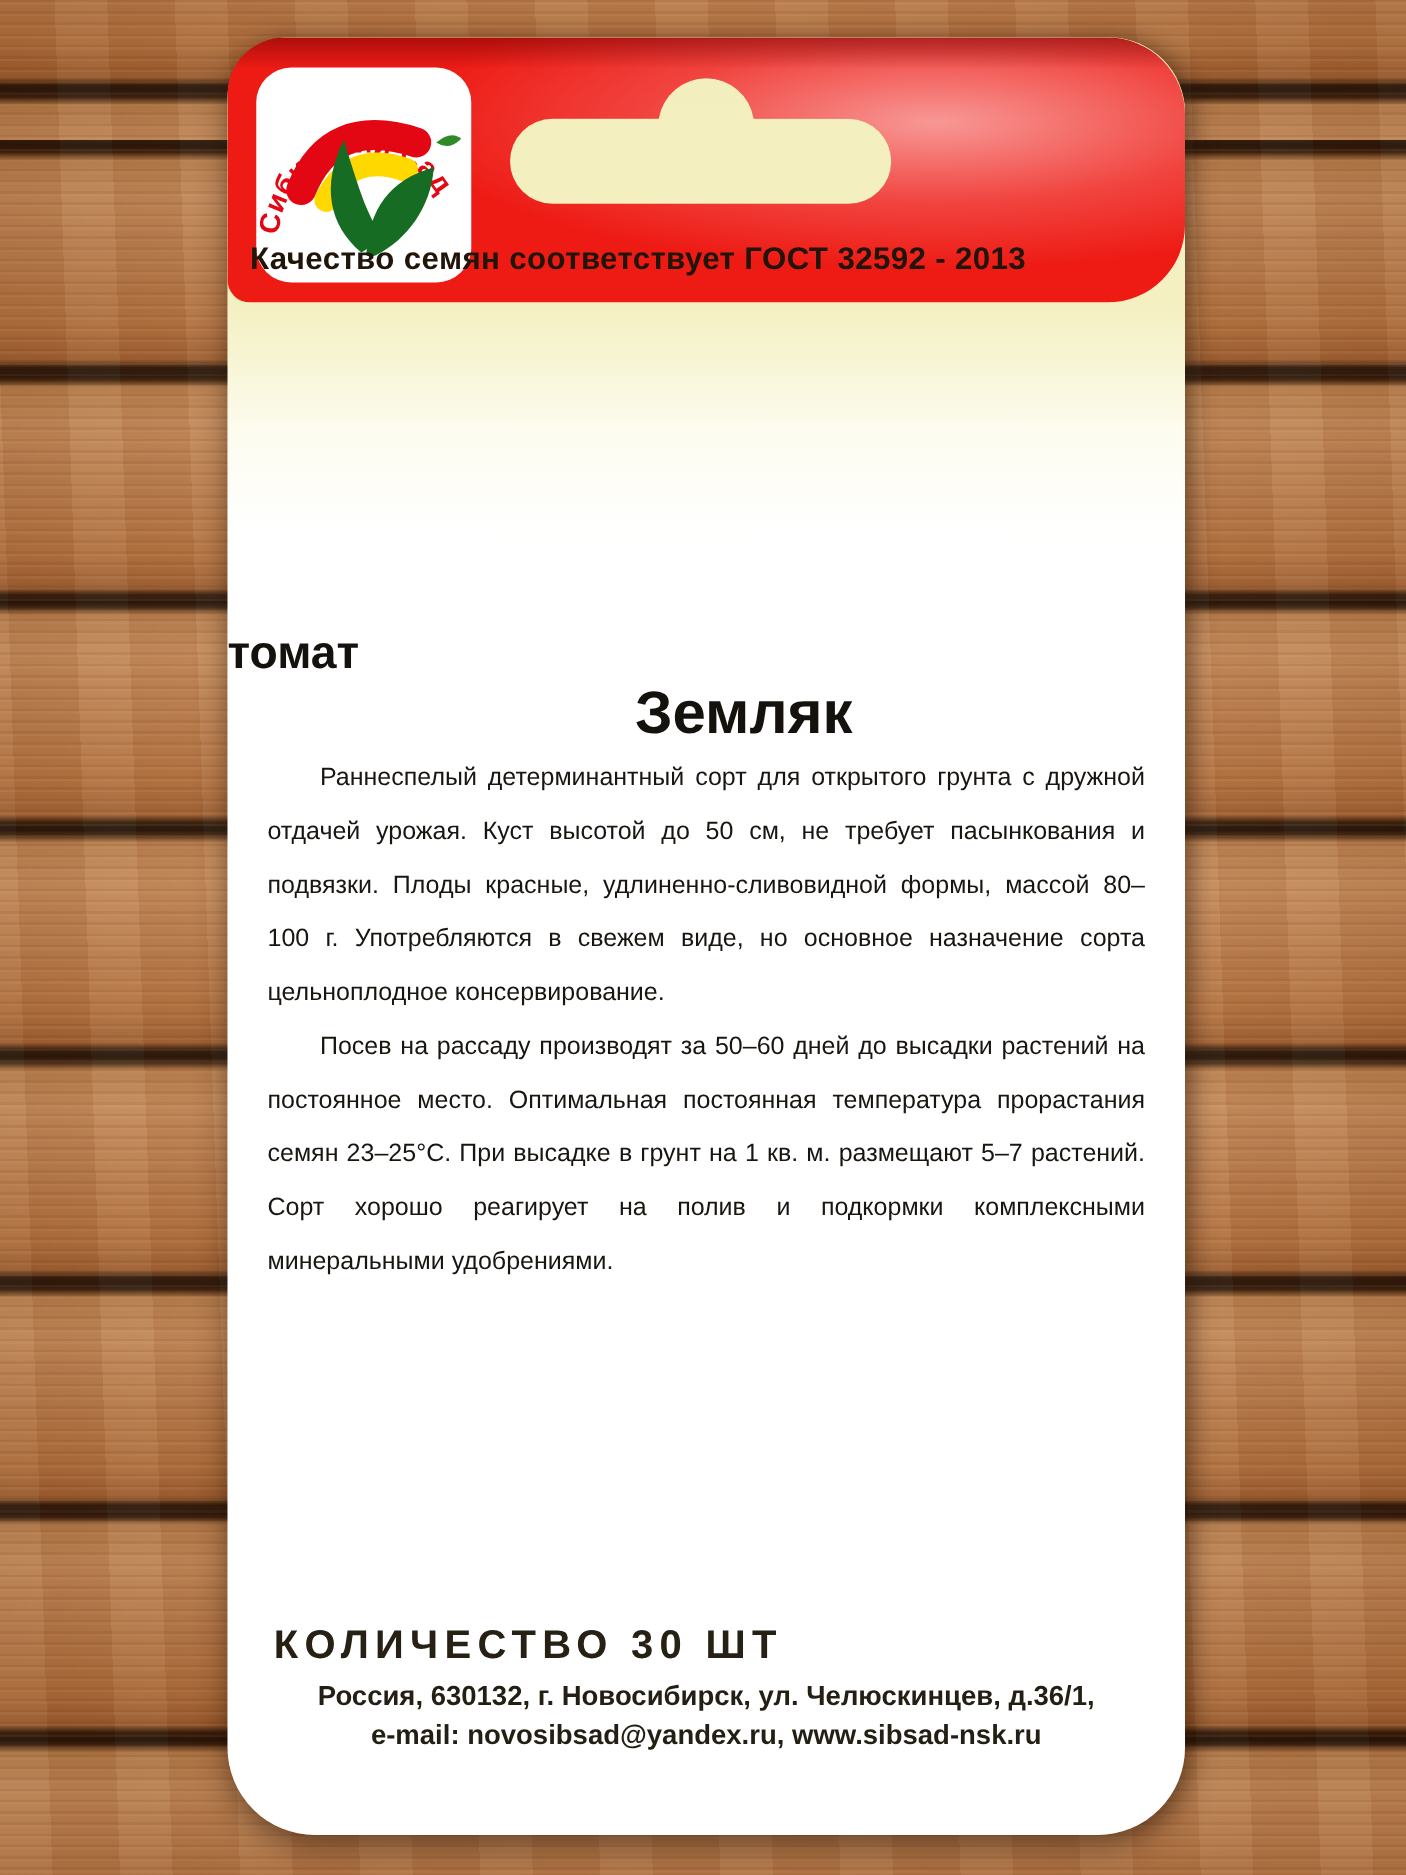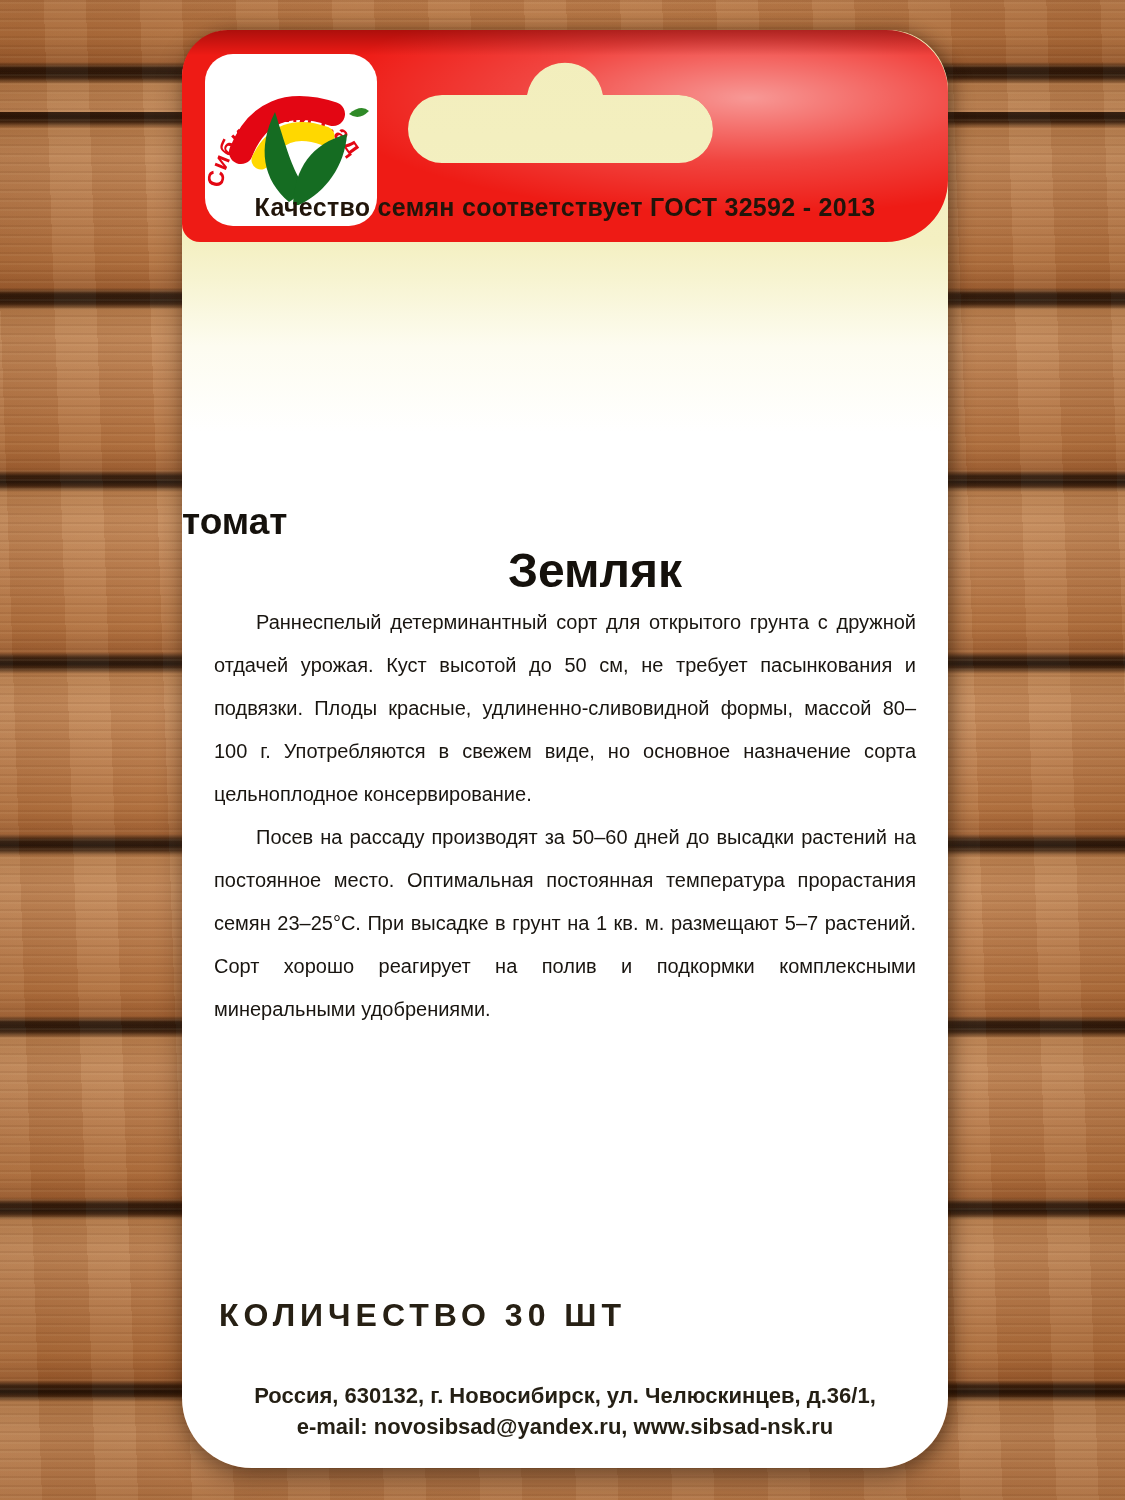--- a/index.html
+++ b/index.html
@@ -26,21 +26,21 @@
     background:linear-gradient(180deg,
        #f2eebc 0%, #f4f0c2 14.8%, #f7f4d2 17.5%, #fdfcf0 22%, #ffffff 28%, #ffffff 100%);
     box-shadow:0 10px 26px rgba(40,18,4,0.45), 6px 0 14px rgba(40,18,4,0.25);
   }
 
   
   .band{position:absolute;left:182px;top:30px;width:766px;height:212px;}
   .band svg{display:block;}
   .quality-note{
     position:absolute;left:200px;top:193px;width:730px;
-    text-align:center;font-size:25px;font-weight:600;color:#21150a;letter-spacing:.3px;
+    font-size:25px;font-weight:600;color:#21150a;letter-spacing:.3px;
   }
 
   
   .logo{position:absolute;left:203px;top:52px;width:176px;height:176px;}
 
   
   .crop-name{
     position:absolute;left:182px;top:501px;width:766px;text-align:left;
     font-size:37px;font-weight:bold;color:#15110c;line-height:42px;
   }
@@ -56,21 +56,21 @@
   }
   .descr p{margin:0;text-indent:42px;}
 
   
   .qty{
     position:absolute;left:219px;top:1297px;width:720px;
     font-size:32px;font-weight:bold;letter-spacing:5px;color:#272014;
   }
   .addr{
     position:absolute;left:200px;top:1341px;width:730px;text-align:center;
-    font-size:22px;font-weight:bold;line-height:31px;color:#241f14;margin-top:39px;
+    font-size:22px;font-weight:bold;line-height:31px;color:#241f14;
   }
 </style>
 </head>
 <body>
 
 <div id="stage">
 
   <div class="card"></div>
 
   <div class="band">

